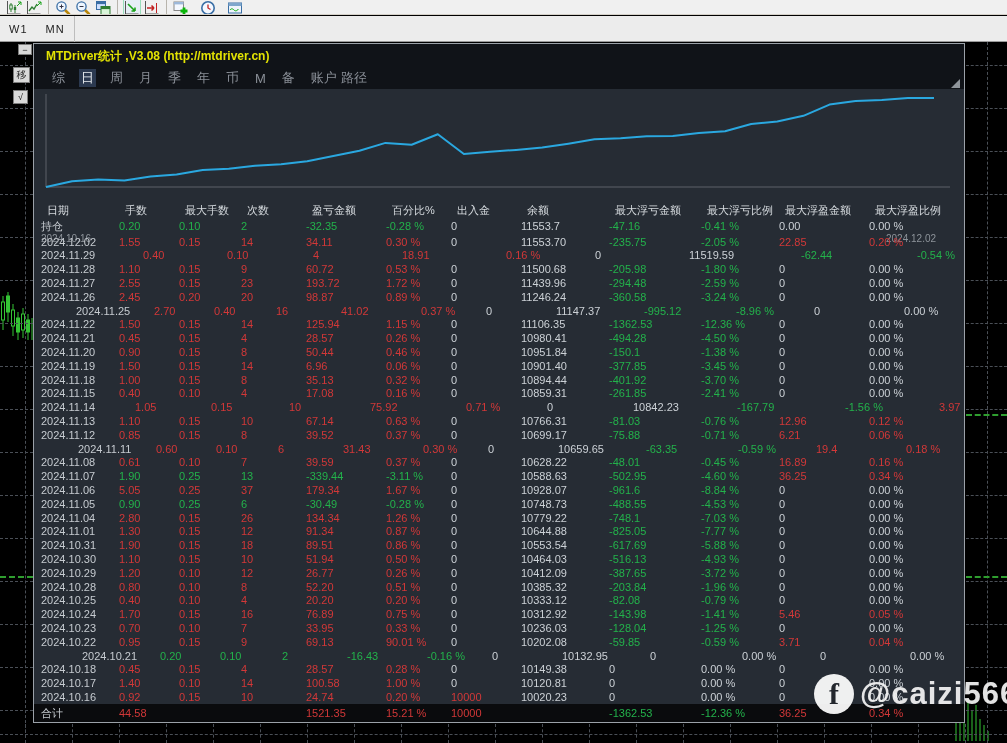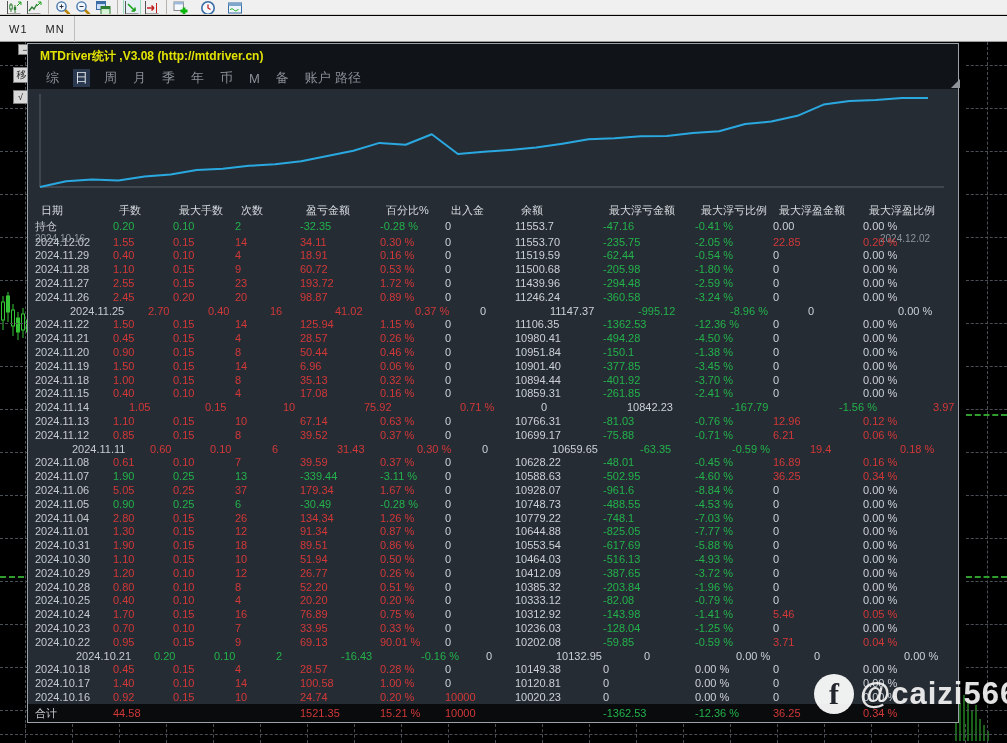--- a/index.html
+++ b/index.html
@@ -22,21 +22,21 @@
   
   .bg-layer { position:absolute; inset:0; z-index:1; }
   .h-dash { position:absolute; height:0; border-top:1px dashed #4a4f56; }
   .v-dash { position:absolute; width:0; border-left:1px dashed #4a4f56; }
   .g-dash { position:absolute; height:0; border-top:2px dashed #2f9e2f; }
   .candles { position:absolute; left:0; top:290px; }
   .volbars { position:absolute; left:952px; top:693px; }
   .side-btn { position:absolute; background:#d9d9d9; border:1px solid #7d7d7d; color:#222; font-size:9px; display:flex; align-items:center; justify-content:center; z-index:2; }
 
   
-  .panel { position:absolute; left:27px; top:43px; width:932px; height:680px; background:#262c34; border:1px solid #9ba1a8; z-index:3; }
+  .panel { position:absolute; left:33px; top:43px; width:932px; height:680px; background:#262c34; border:1px solid #9ba1a8; z-index:3; }
   .p-head { position:absolute; left:0; top:0; right:0; height:45px; background:#101318; }
   .p-title { position:absolute; left:12px; top:4px; font-size:12px; font-weight:bold; color:#e3e303; }
   .p-menu { position:absolute; left:16px; top:25px; display:flex; gap:12px; align-items:center; }
   .p-menu .mi { font-size:13px; color:#8a8f97; padding:0 2px; cursor:default; }
   .p-menu .mi.active { background:#2b3950; color:#e8ecf0; }
   .p-path { position:absolute; left:307px; top:25px; font-size:13px; color:#8a8f97; }
 
   .p-chart { position:absolute; left:0; top:45px; right:0; height:110px; }
   .p-chart svg { position:absolute; left:8px; top:3px; }
   .axis-label { position:absolute; font-size:10px; color:#8d939a; top:144px; }
@@ -302,21 +302,21 @@
             <span class="c-red">14</span>
             <span class="c-red">34.11</span>
             <span class="c-red">0.30 %</span>
             <span class="c-white">0</span>
             <span class="c-white">11553.70</span>
             <span class="c-green">-235.75</span>
             <span class="c-green">-2.05 %</span>
             <span class="c-red">22.85</span>
             <span class="c-red">0.20 %</span>
           </div>
-          <div class="t-row" style="flex: 1 1 auto;">
+          <div class="t-row" style="flex: 1 1 auto; gap: 24px;">
             <span class="c-date">2024.11.29</span>
             <span class="c-red">0.40</span>
             <span class="c-red">0.10</span>
             <span class="c-red">4</span>
             <span class="c-red">18.91</span>
             <span class="c-red">0.16 %</span>
             <span class="c-white">0</span>
             <span class="c-white">11519.59</span>
             <span class="c-green">-62.44</span>
             <span class="c-green">-0.54 %</span>

